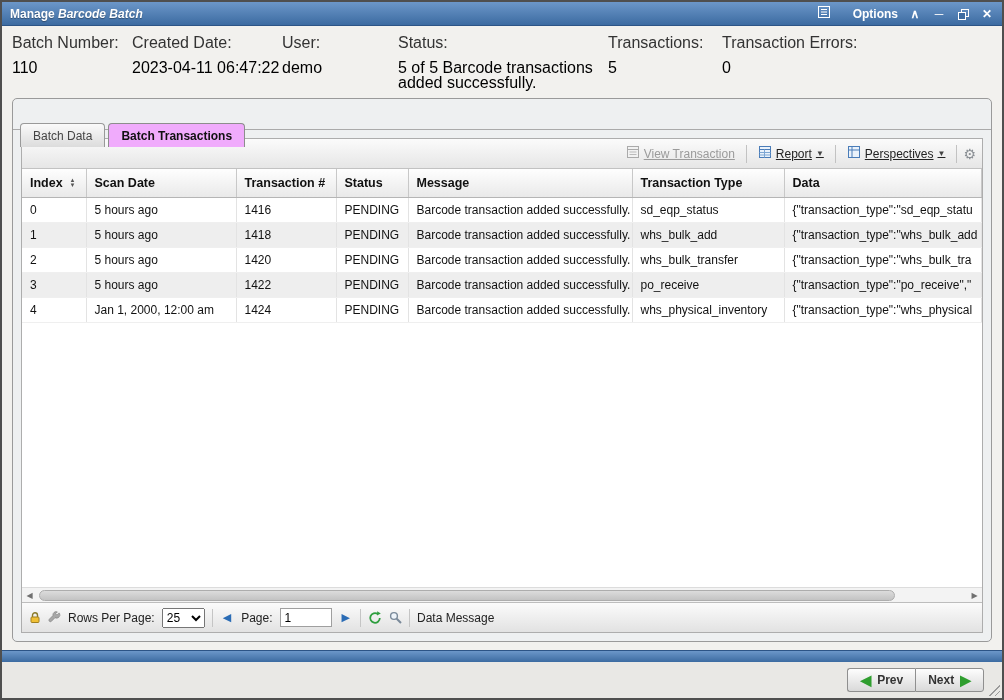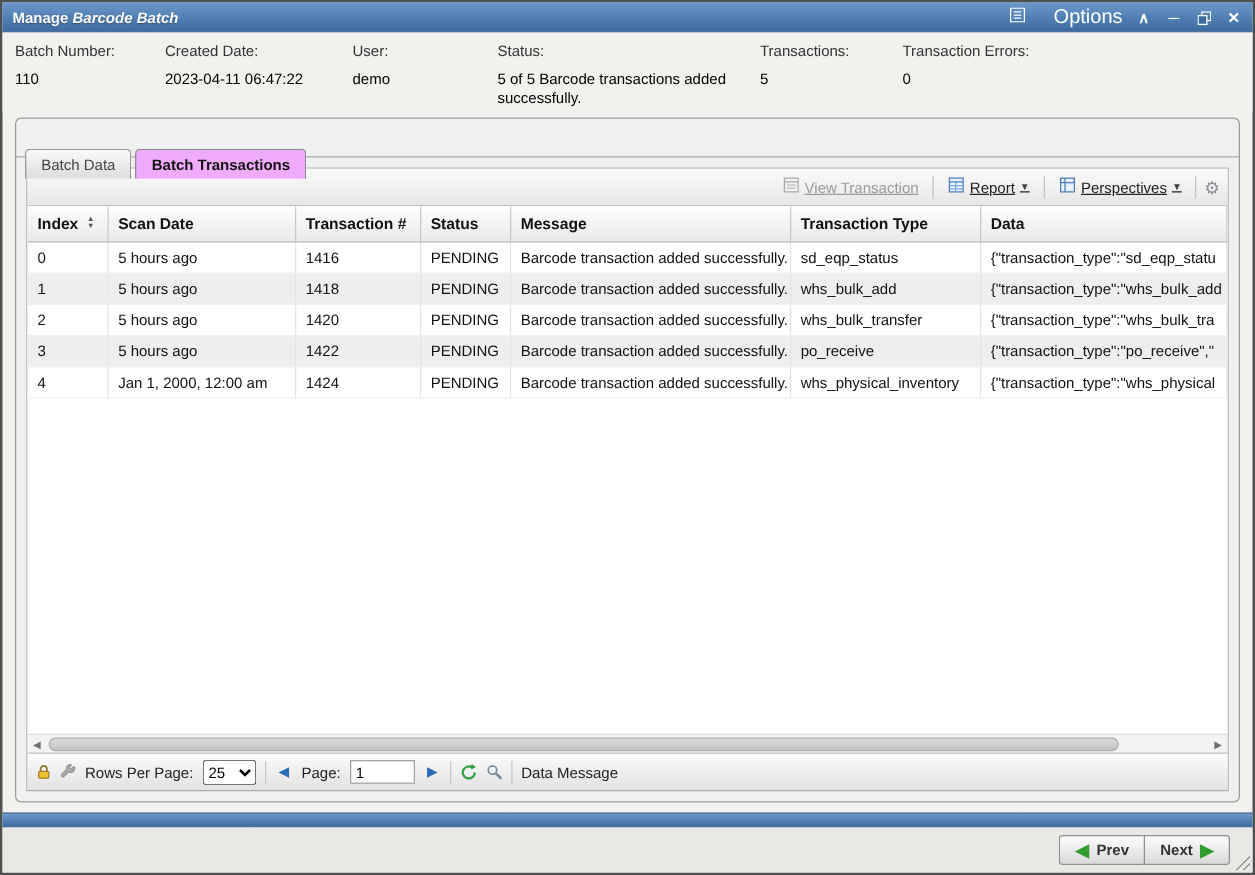--- a/index.html
+++ b/index.html
@@ -4,27 +4,27 @@
 <style>
   * { margin:0; padding:0; box-sizing:border-box; }
   html,body { width:1004px; height:700px; background:#333; font-family:"Liberation Sans", sans-serif; }
   .window { width:1004px; height:700px; border:2px solid #4f4f4f; background:#f2f1ee; display:flex; flex-direction:column; }
 
   
   .titlebar { height:24px; flex:none; background:linear-gradient(#6c97c9,#3c6ba1); border-bottom:1px solid #2c5486; display:flex; align-items:center; justify-content:space-between; padding:0 8px; color:#fff; }
   .titlebar .title { font-size:12px; font-weight:bold; text-shadow:0 1px 1px rgba(0,0,0,.35); }
   .titlebar .title em { font-style:italic; }
   .titlebar-right { display:flex; align-items:center; gap:10px; }
-  .tb-options { display:flex; align-items:center; gap:23px; font-size:16px; font-weight:normal; cursor:pointer; }
+  .tb-options { display:flex; align-items:center; gap:23px; font-size:12px; font-weight:bold; cursor:pointer; }
   .tb-btn { font-size:12px; font-weight:bold; line-height:12px; cursor:pointer; width:14px; text-align:center; }
   .tb-btn svg { vertical-align:middle; }
 
   
   .header-info { flex:none; padding:8px 10px 4px 10px; display:flex; align-items:flex-start; background:#f2f1ee; }
-  .hfield { font-size:12px; color:#222; }
+  .hfield { font-size:16px; color:#222; }
   .hfield .hlabel { color:#333; margin-bottom:8px; }
   .hfield .hvalue { color:#000; line-height:15px; }
   .hf-batch { width:120px; }
   .hf-created { width:150px; }
   .hf-user { width:116px; }
   .hf-status { width:210px; }
   .hf-status .hvalue { width:196px; }
   .hf-trans { width:114px; }
   .hf-errors { width:150px; }
 

